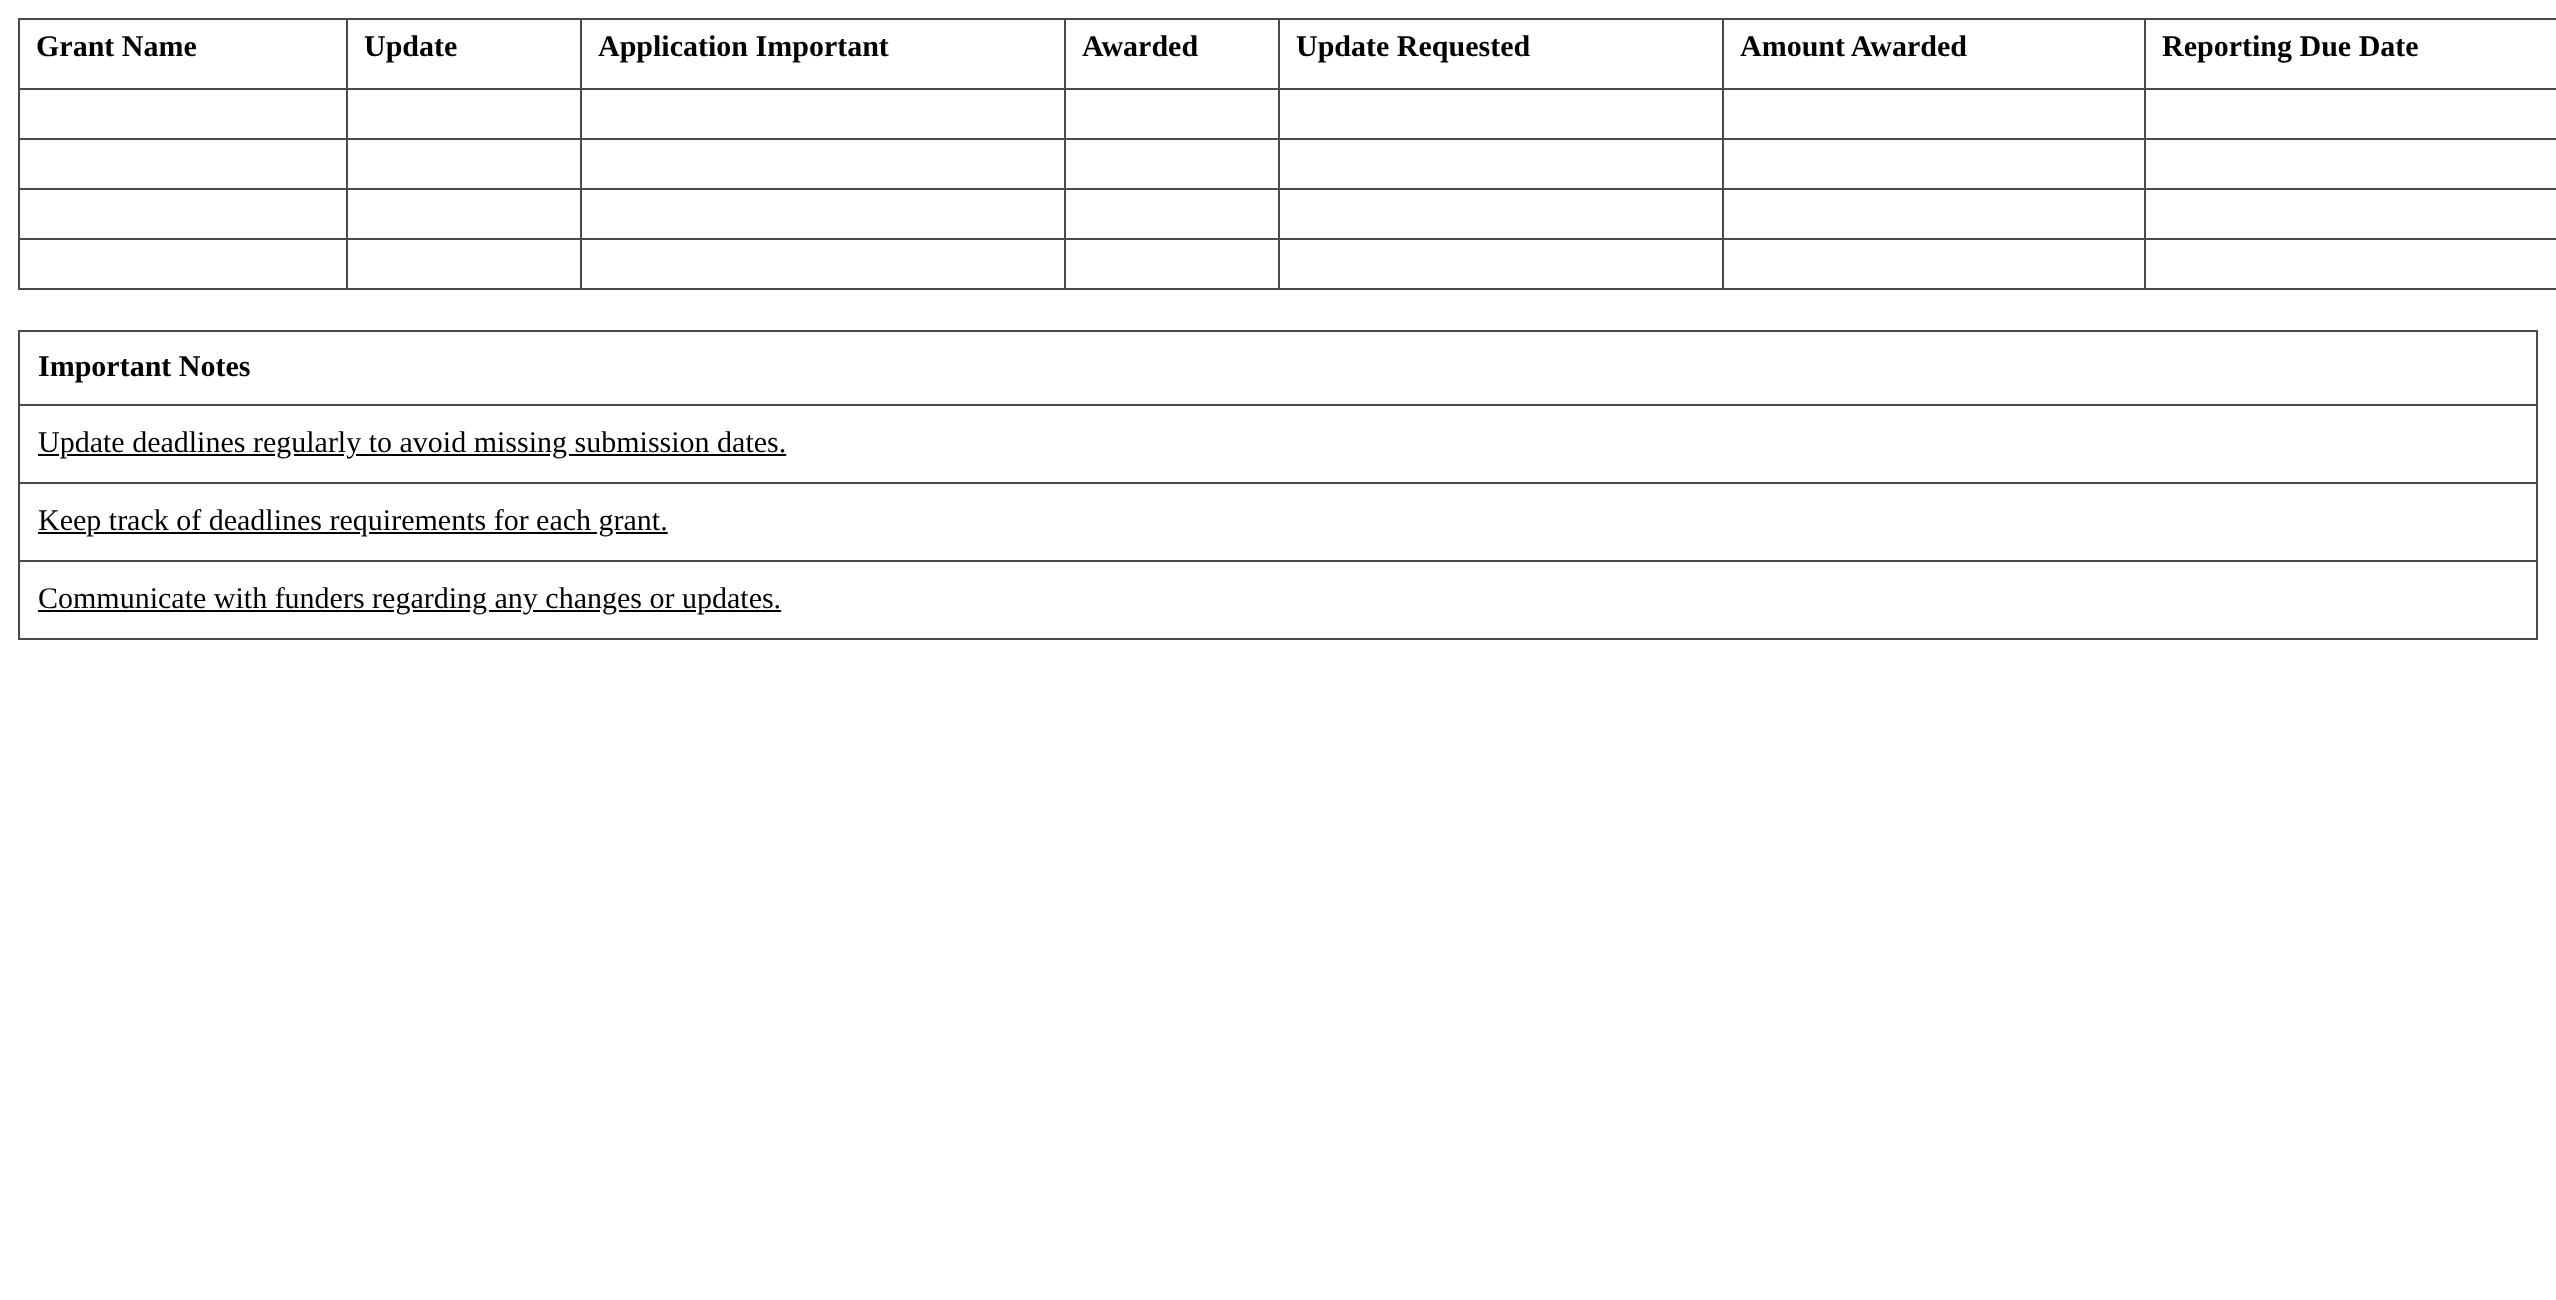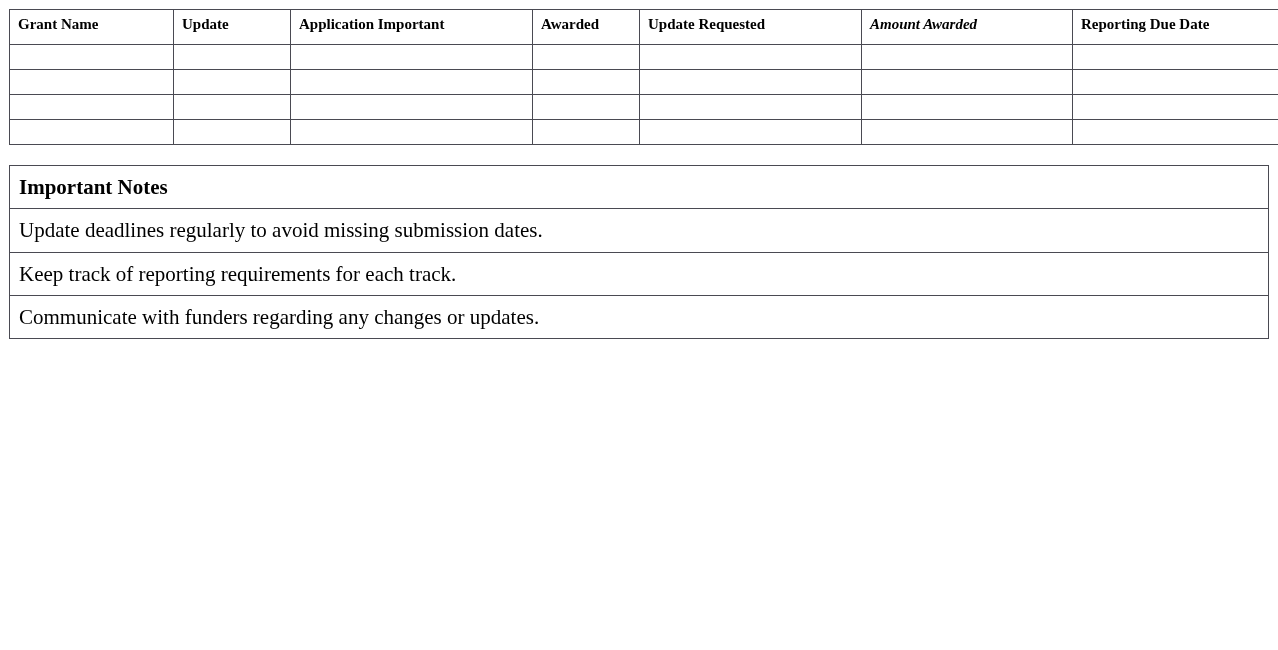--- a/index.html
+++ b/index.html
@@ -46,45 +46,46 @@
   table.grant-table td {
     height: 16px;
   }
 
   
   .col-grant-name        { width: 147px; }
   .col-funder            { width: 100px; }
   .col-deadline          { width: 225px; }
   .col-status            { width: 90px; }
   .col-amount-requested  { width: 205px; }
-  .col-amount-awarded    { width: 194px; font-style: italic; }
+  .col-amount-awarded    { width: 194px; }
   .col-reporting-due     { width: 215px; }
 
   
   table.notes-table {
     border-collapse: collapse;
     table-layout: fixed;
     margin: 20px 0 0 9px;
     width: 1260px;
   }
   table.notes-table th,
   table.notes-table td {
     border: 1px solid #4a4a52;
     padding: 7px 9px;
     text-align: left;
     vertical-align: middle;
-    font-size: 21px;
+    font-size: 15px;
     line-height: 1.35;
   }
   table.notes-table th {
     font-weight: bold;
     height: 22px;
   }
   table.notes-table td {
     height: 24px;
+    text-decoration: underline;
   }
 </style>
 </head>
 <body>
 
 <div class="page">
 
   <table class="grant-table">
     <thead>
       <tr>
@@ -146,21 +147,21 @@
     <thead>
       <tr>
         <th>Important Notes</th>
       </tr>
     </thead>
     <tbody>
       <tr>
         <td>Update deadlines regularly to avoid missing submission dates.</td>
       </tr>
       <tr>
-        <td>Keep track of reporting requirements for each track.</td>
+        <td>Keep track of deadlines requirements for each grant.</td>
       </tr>
       <tr>
         <td>Communicate with funders regarding any changes or updates.</td>
       </tr>
     </tbody>
   </table>
 
 </div>
 
 </body></html>

